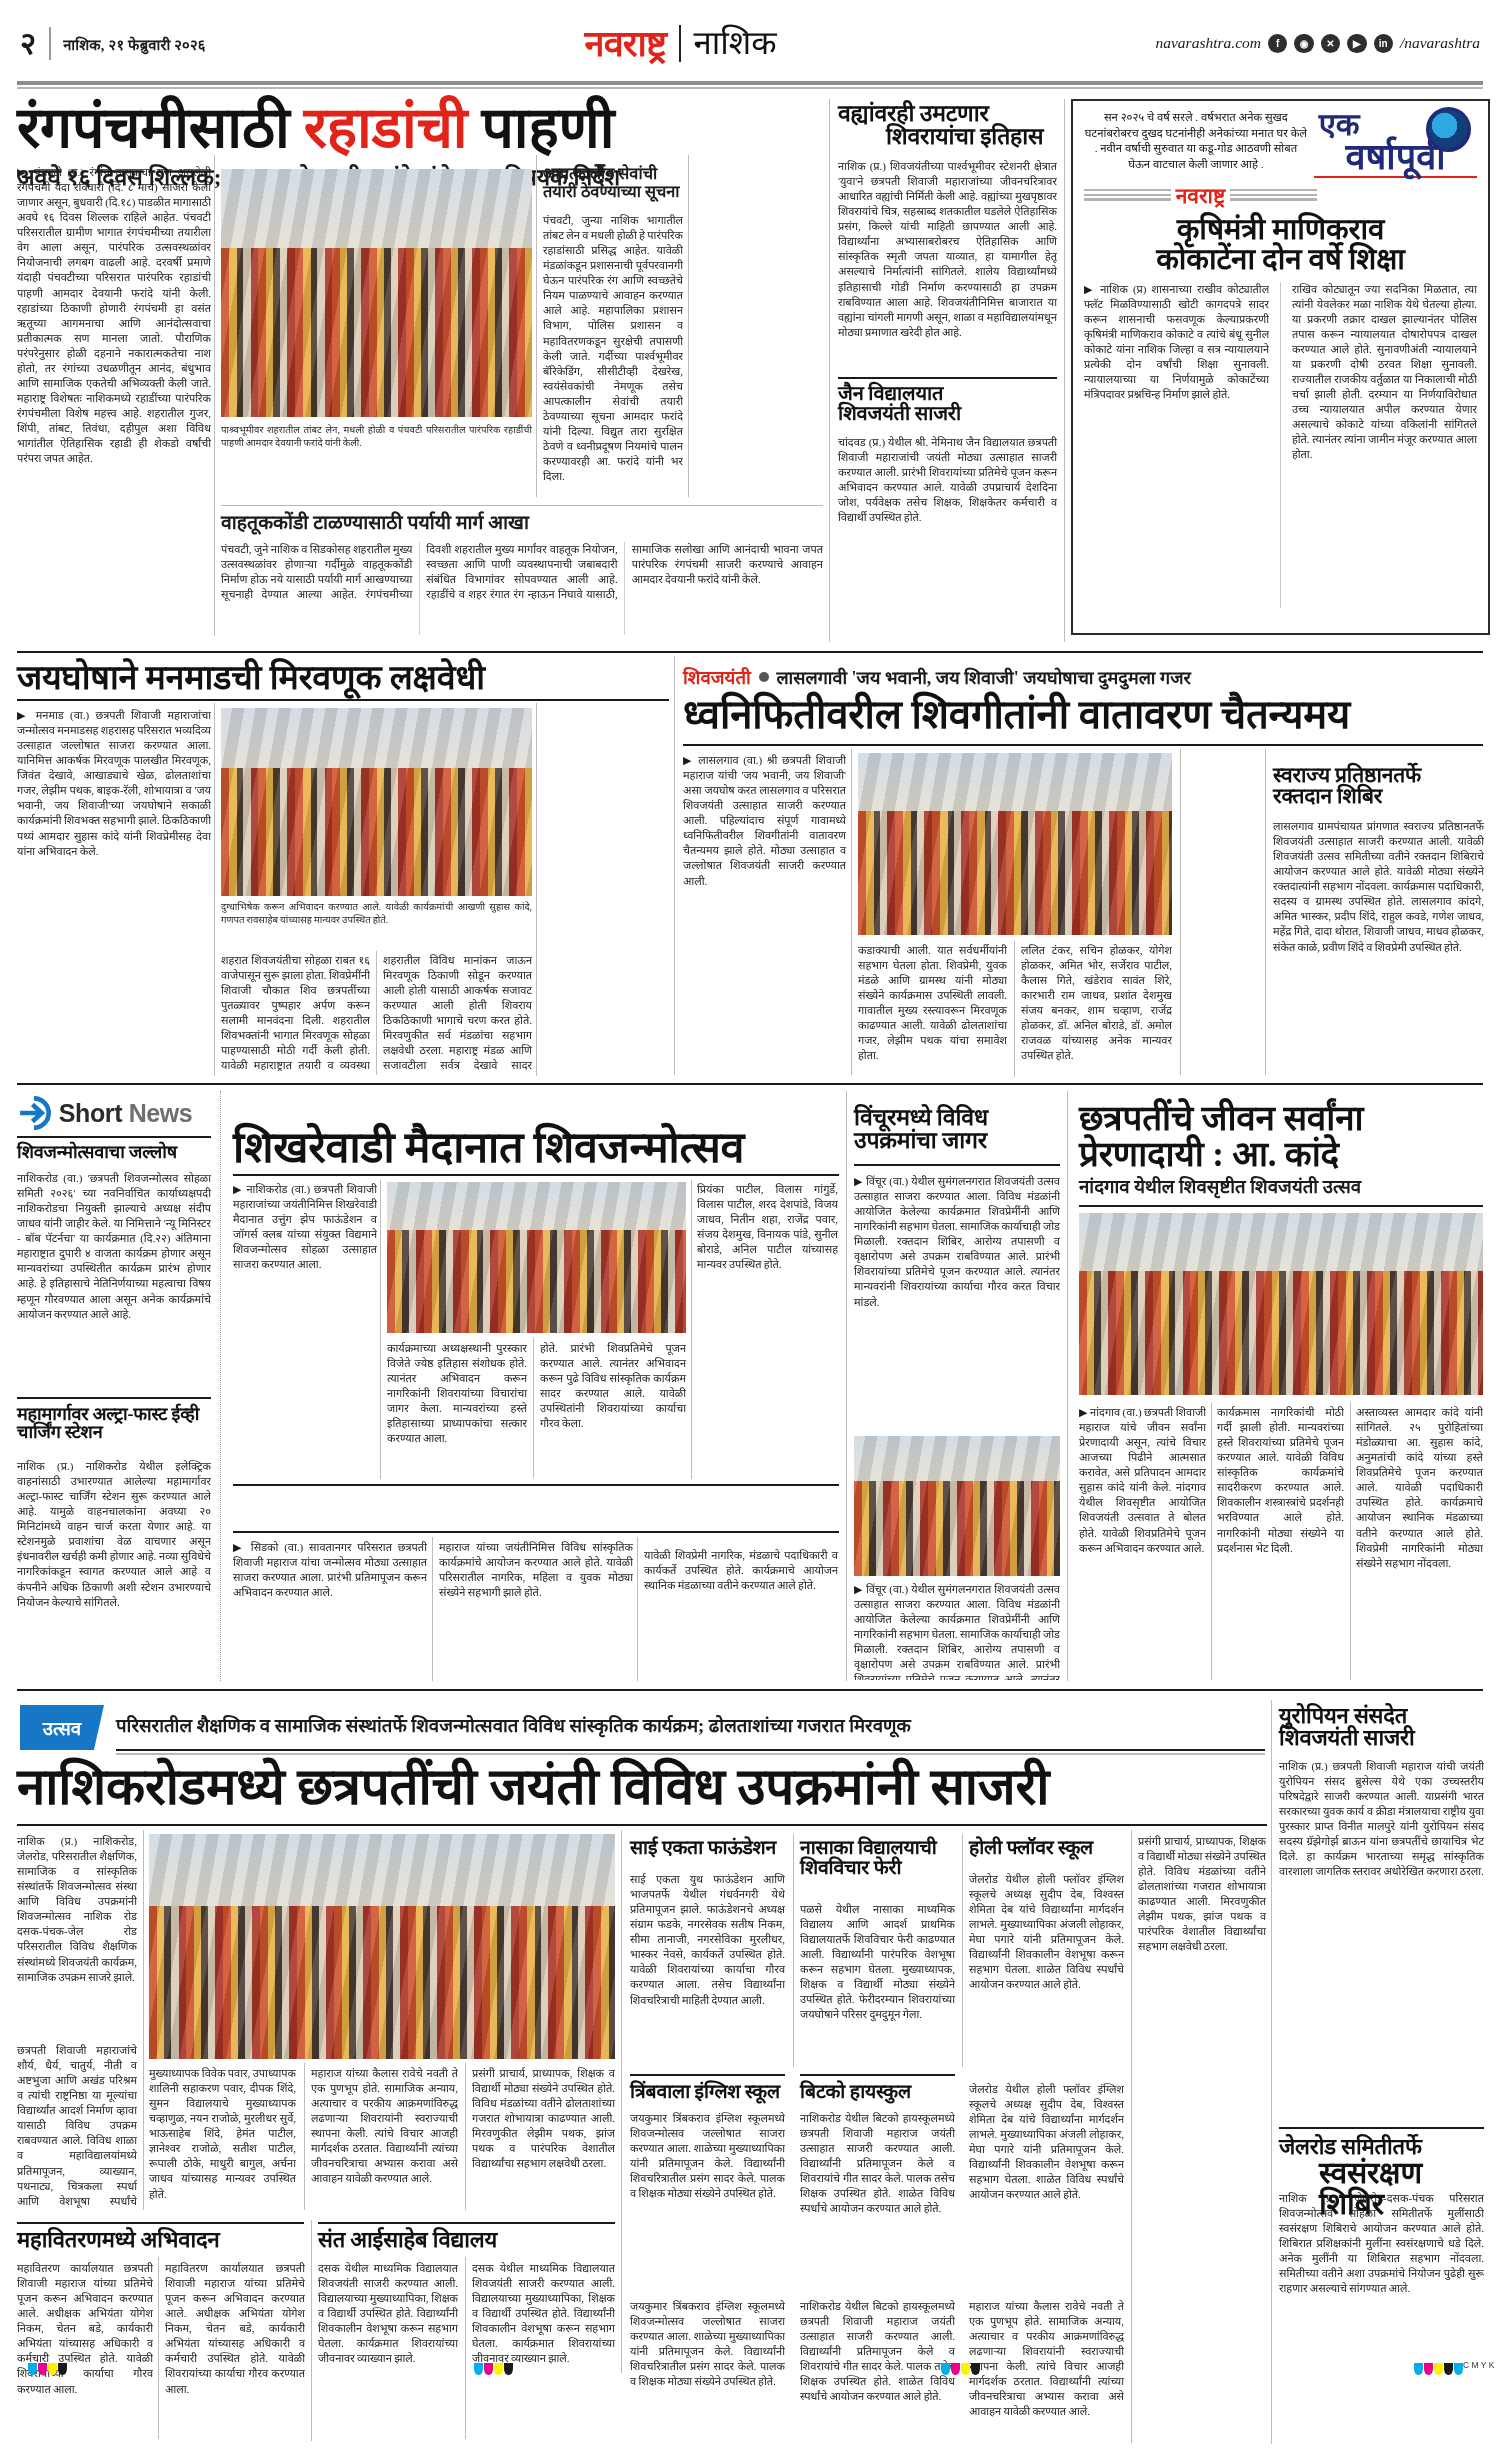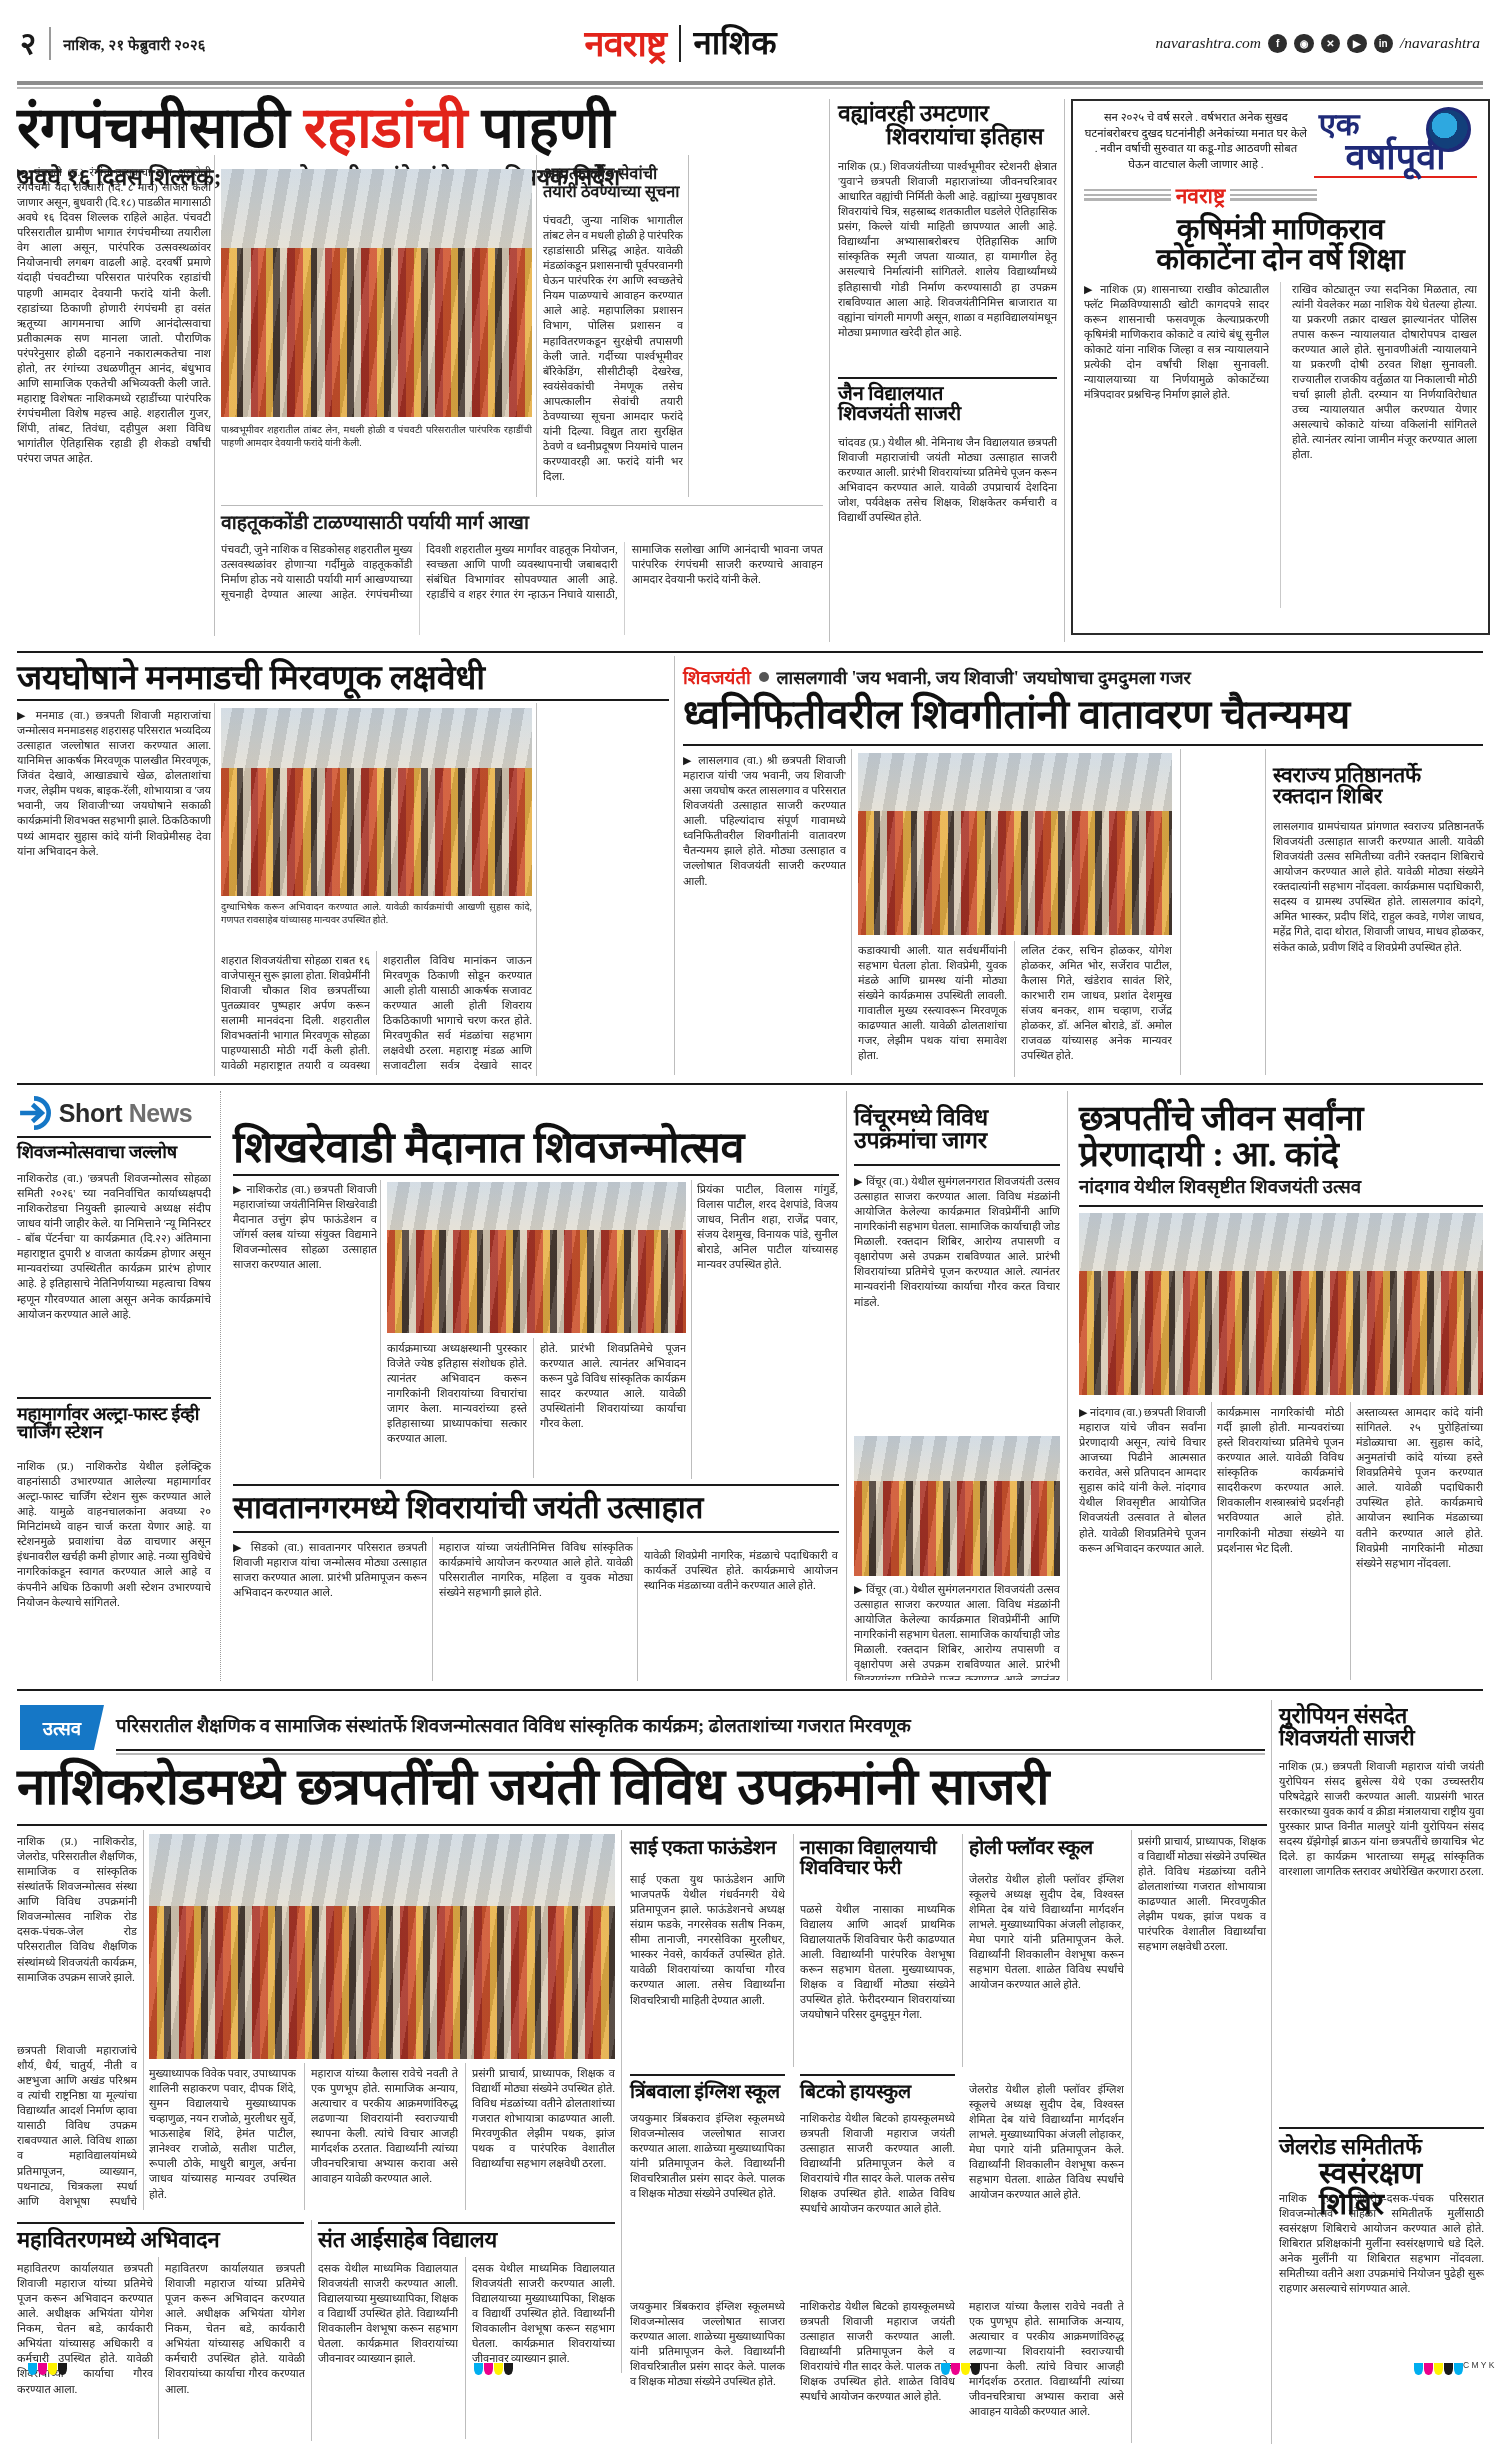--- a/index.html
+++ b/index.html
@@ -16,21 +16,21 @@
     position: absolute; left: 0; top: 0; width: 1500px; height: 87px;
     display: flex; align-items: center; padding: 0 20px;
   }
   .mh-left { display: flex; align-items: center; gap: 12.4px; flex: 0 0 auto; }
   .mh-pageno { font-size: 31px; font-weight: 700; line-height: 1; color:#1a1a1a; }
   .mh-divider { width: 2.3px; height: 33px; background: #9a9a9a; }
   .mh-date { font-size: 14.7px; color: #1c1c1c; letter-spacing: 0.2px; font-weight: bold; }
   .mh-center { flex: 1 1 auto; display: flex; align-items: center; justify-content: center; gap: 12.4px; }
   .mh-brand { font-size: 36px; font-weight: 800; color: #e2231a; letter-spacing: -0.8px; line-height:1; }
   .mh-vline { width: 2.3px; height: 37px; background:#222; }
-  .mh-edition { font-size: 33px; font-weight: 700; color:#111; line-height:1; }
+  .mh-edition { font-size: 33px; font-weight: 400; color:#111; line-height:1; }
   .mh-right { flex: 0 0 auto; display: flex; align-items: center; gap: 7px; }
   .mh-url { font-size: 15.5px; color: #1a1a1a; font-style: italic; }
   .soc { width: 19.4px; height: 19.4px; border-radius: 50%; background:#2e2e2e; display:inline-flex;
          align-items:center; justify-content:center; color:#fff; font-size: 10px; font-weight:700;
          font-family:"Liberation Sans",sans-serif; }
   .mh-handle { font-size: 15.5px; color:#1a1a1a; font-style: italic; }
   .rule-thick { position:absolute; left:17px; width: 1466px; height: 3.9px; background:#8d8d8d; }
   .rule-thin  { position:absolute; left:17px; width: 1466px; height: 1.6px; background:#b5b5b5; }
 
   
@@ -291,23 +291,20 @@
   </div>
   <div class="col txt" style="left:387px; top:1341px; width:140px; height:136px; overflow:hidden;">कार्यक्रमाच्या अध्यक्षस्थानी पुरस्कार विजेते ज्येष्ठ इतिहास संशोधक होते. त्यानंतर अभिवादन करून नागरिकांनी शिवरायांच्या विचारांचा जागर केला. मान्यवरांच्या हस्ते इतिहासाच्या प्राध्यापकांचा सत्कार करण्यात आला.</div>
   <div class="col txt" style="left:540px; top:1341px; width:146px; height:136px; overflow:hidden;">होते. प्रारंभी शिवप्रतिमेचे पूजन करण्यात आले. त्यानंतर अभिवादन करून पुढे विविध सांस्कृतिक कार्यक्रम सादर करण्यात आले. यावेळी उपस्थितांनी शिवरायांच्या कार्याचा गौरव केला.</div>
   <div class="col txt" style="left:697px; top:1182px; width:141px; height:295px; overflow:hidden;">प्रियंका पाटील, विलास गांगुर्डे, विलास पाटील, शरद देशपांडे, विजय जाधव, नितीन शहा, राजेंद्र पवार, संजय देशमुख, विनायक पांडे, सुनील बोराडे, अनिल पाटील यांच्यासह मान्यवर उपस्थित होते.</div>
 
   <div class="col-rule-v" style="left:380px; top:1180px; height:299px;"></div>
   <div class="col-rule-v" style="left:533px; top:1338px; height:140px;"></div>
   <div class="col-rule-v" style="left:691px; top:1180px; height:299px;"></div>
 
   <div class="hr-blk" style="left:233px; top:1484px; width:606px; height:1.6px;"></div>
-  <div class="col" style="left:233px; top:1492px; width:606px;">
-    <div class="hl" style="font-size:31px;">सावतानगरमध्ये शिवरायांची जयंती उत्साहात</div>
-  </div>
   <div class="hr-blk" style="left:233px; top:1531px; width:606px; height:1.6px;"></div>
   <div class="col txt" style="left:233px; top:1540px; width:194px; height:140px; overflow:hidden;">▶ सिडको (वा.) सावतानगर परिसरात छत्रपती शिवाजी महाराज यांचा जन्मोत्सव मोठ्या उत्साहात साजरा करण्यात आला. प्रारंभी प्रतिमापूजन करून अभिवादन करण्यात आले.</div>
   <div class="col txt" style="left:439px; top:1540px; width:194px; height:140px; overflow:hidden;">महाराज यांच्या जयंतीनिमित्त विविध सांस्कृतिक कार्यक्रमांचे आयोजन करण्यात आले होते. यावेळी परिसरातील नागरिक, महिला व युवक मोठ्या संख्येने सहभागी झाले होते.</div>
   <div class="col txt" style="left:644px; top:1540px; width:194px; height:140px; overflow:hidden;margin-top:8px;">यावेळी शिवप्रेमी नागरिक, मंडळाचे पदाधिकारी व कार्यकर्ते उपस्थित होते. कार्यक्रमाचे आयोजन स्थानिक मंडळाच्या वतीने करण्यात आले होते.</div>
   <div class="col-rule-v" style="left:432px; top:1537px; height:144px;"></div>
   <div class="col-rule-v" style="left:637px; top:1537px; height:144px;"></div>
 
   <div class="col-rule-v" style="left:846px; top:1091px; height:590px;"></div>
 
   <div class="col" style="left:854px; top:1106px; width:206px;">

